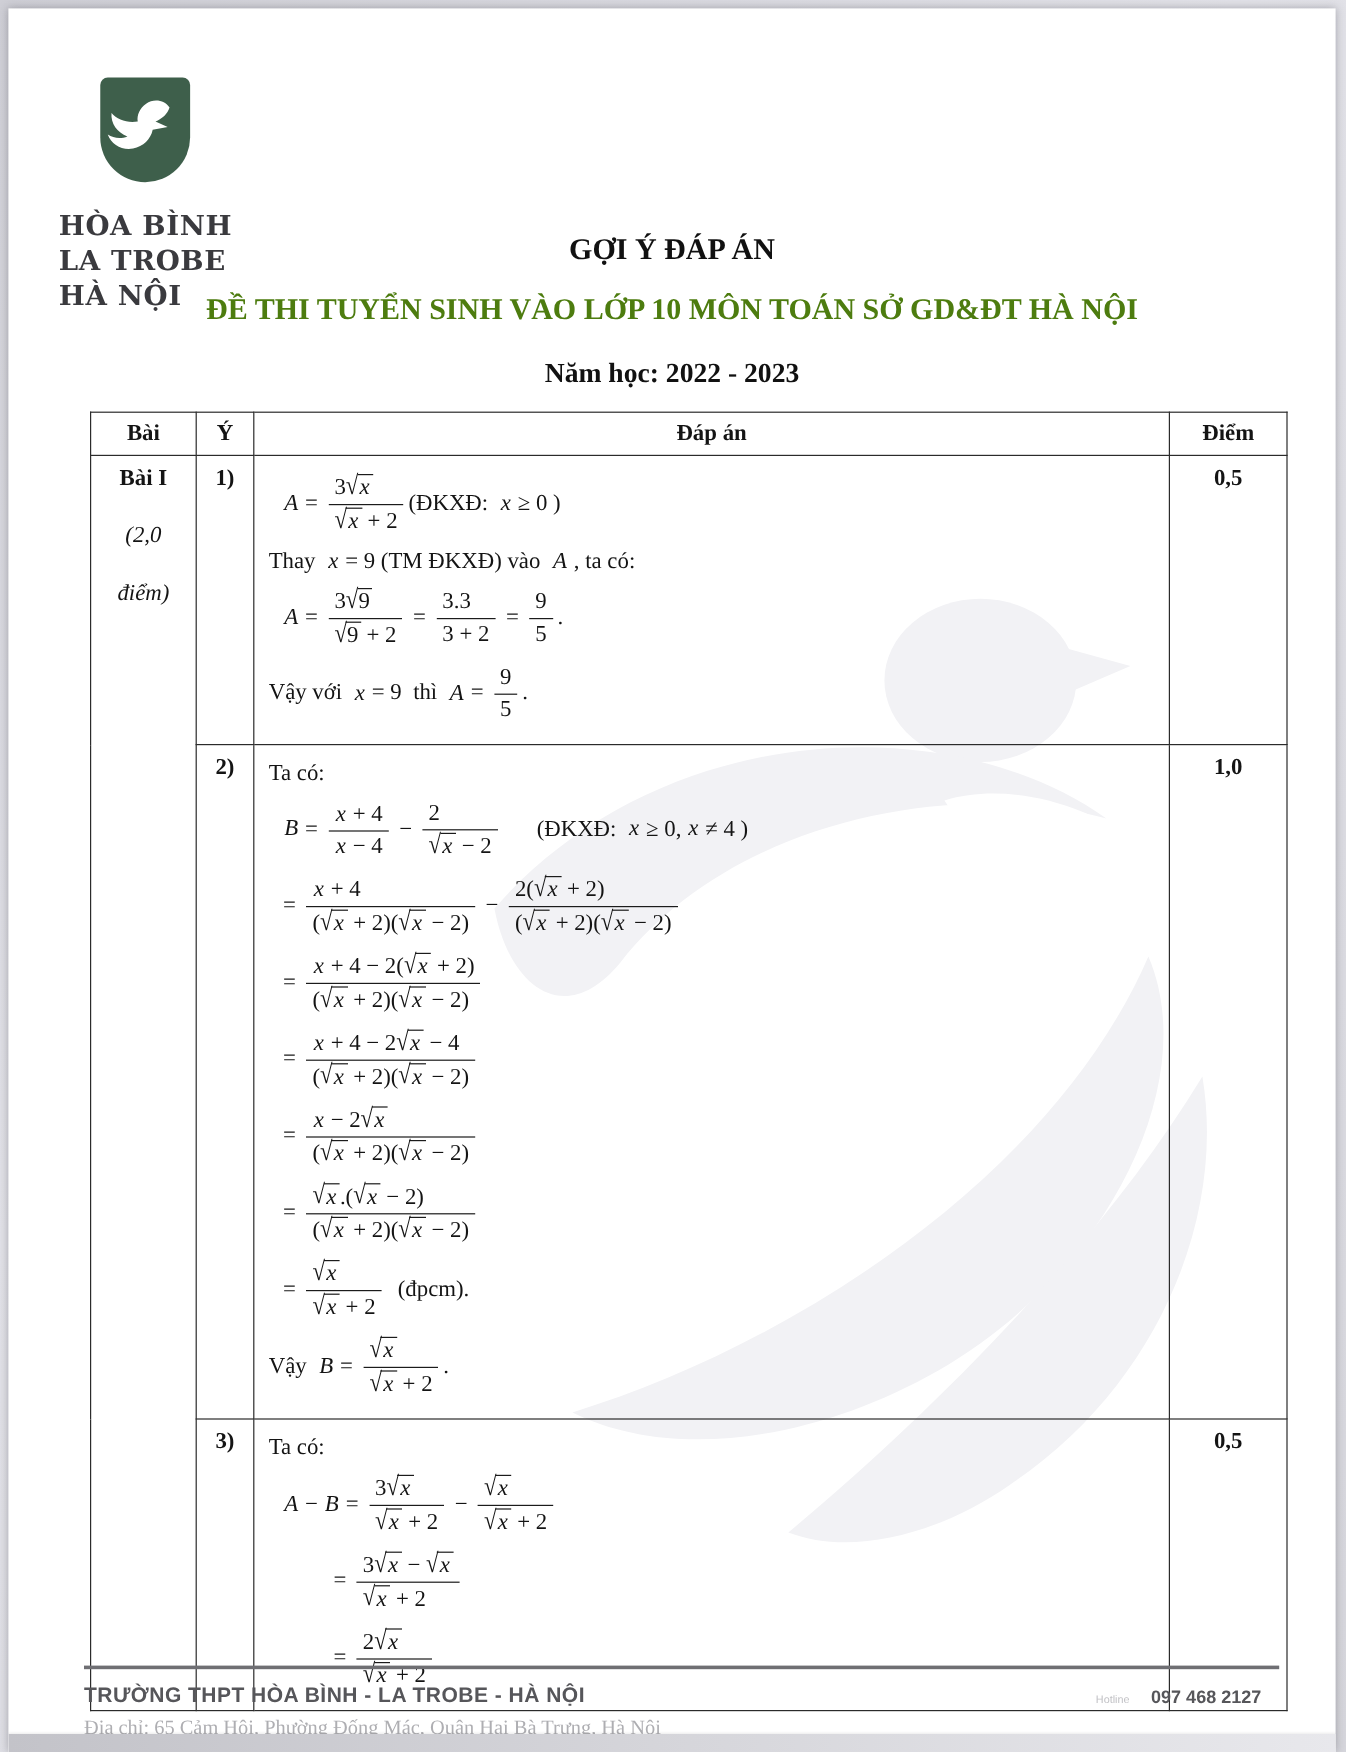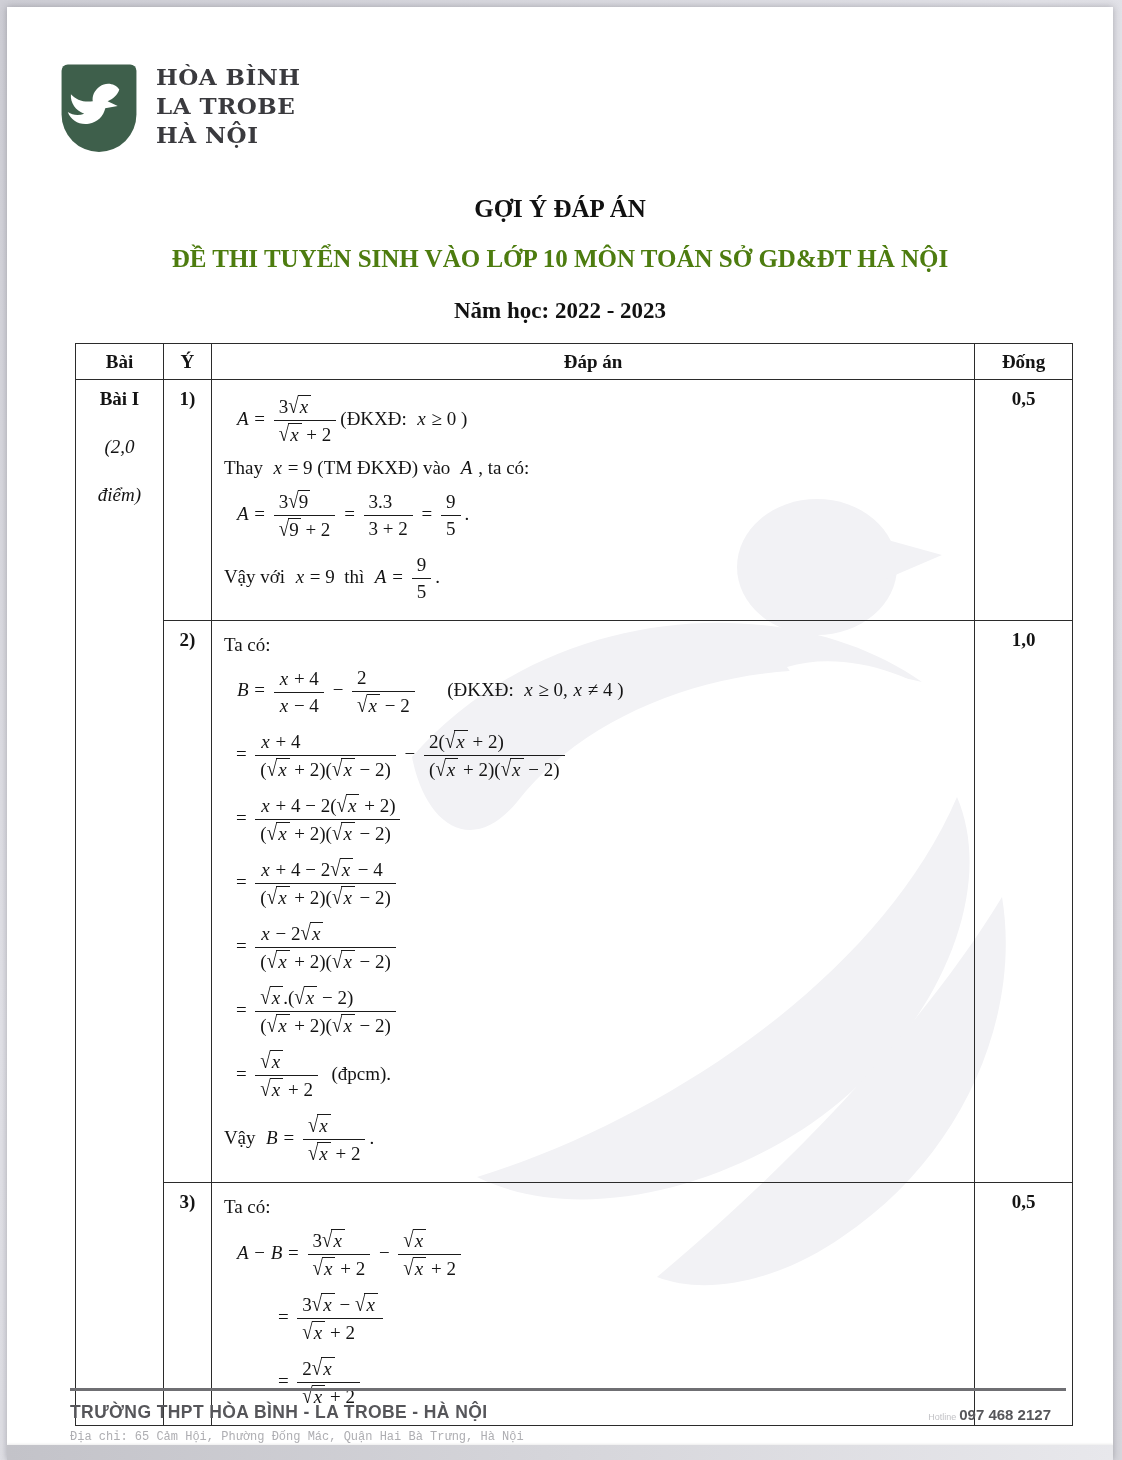--- a/index.html
+++ b/index.html
@@ -9,21 +9,21 @@
     font-family: "Liberation Serif","DejaVu Serif",serif;
     position: relative;
   }
   .page {
     position:absolute; left:7px; top:7px; width:1106px; height:1453px;
     background:#ffffff;
     box-shadow: 0 0 7px rgba(60,60,70,.35);
     overflow:hidden;
   }
   
-  .logo-wrap { position:absolute; left:53px; top:55px; display:flex; align-items:flex-start; gap:18px; }
+  .logo-wrap { position:absolute; left:42px; top:55px; display:flex; align-items:center; gap:18px;flex-direction:column; }
   .logo-shield { width:78px; height:94px; flex:0 0 auto; }
   .logo-text { font-family:"DejaVu Serif","Liberation Serif",serif; font-weight:bold;
     font-size:23px; line-height:29px; letter-spacing:.5px; color:#3a3a3e; }
   
   .title-main { position:absolute; top:188px; left:0; width:100%; text-align:center;
     font-size:25px; font-weight:bold; color:#111; }
   .title-sub  { position:absolute; top:238px; left:0; width:100%; text-align:center;
     font-size:25px; font-weight:bold; color:#4d7c0f; }
   .title-year { position:absolute; top:291px; left:0; width:100%; text-align:center;
     font-size:23px; font-weight:bold; color:#111; }
@@ -60,26 +60,26 @@
   .m-num { display:block; padding:0 5px 2px; border-bottom:1.6px solid #1b1b1b; }
   .m-den { display:block; padding:2px 5px 0; }
   .m-sqrt { display:inline-block; white-space:nowrap; }
   .m-rad { display:inline-block; transform:scaleY(1.18); transform-origin:70% 78%; }
   .m-arg { display:inline-block; border-top:1.5px solid #1b1b1b; padding:0 2px 0 1px; margin-left:-1px; }
   
   .footer-rule { position:absolute; left:63px; top:1381px; width:996px; height:3px;
     background:#6f6f73; z-index:2; }
   .footer-name { position:absolute; left:63px; top:1395px; font-family:"Liberation Sans","DejaVu Sans",sans-serif;
     font-weight:bold; font-size:17.5px; letter-spacing:.4px; color:#56565a; z-index:2; }
-  .footer-hotline { position:absolute; right:62px; top:1399px; display:flex; align-items:baseline; gap:3px;
+  .footer-hotline { position:absolute; right:62px; top:1399px; display:flex; align-items:baseline; gap:18px;
     font-family:"Liberation Sans","DejaVu Sans",sans-serif; z-index:2; }
   .hotline-label { font-size:9px; color:#c2c2c6; }
   .hotline-number { font-size:15px; font-weight:bold; color:#56565a; }
-  .footer-address { position:absolute; left:63px; top:1423px; font-family:Liberation Mono, monospace;
-    font-size:12px; color:#aeaeb2; z-index:2; }
+  .footer-address { position:absolute; left:63px; top:1423px; font-family:Liberation Serif, serif;
+    font-size:17px; color:#aeaeb2; z-index:2; }
   .footer-website { position:absolute; left:63px; top:1441px; font-family:"Liberation Sans","DejaVu Sans",sans-serif;
     font-size:11.5px; color:#bcbcc0; z-index:1; }
   .bottom-strip { position:absolute; left:0; bottom:0; width:100%; height:15px;
     background:linear-gradient(90deg,#c3c3c9,#e8e8ec); box-shadow:0 -1px 2px rgba(0,0,0,.08); z-index:3; }
 </style>
 </head>
 <body>
 
 <div class="page">
 
@@ -115,21 +115,21 @@
       <col class="col-bai">
         <col class="col-y">
         <col class="col-ans">
         <col class="col-diem">
     </colgroup>
     <thead>
       <tr>
         <th>Bài</th>
         <th>Ý</th>
         <th>Đáp án</th>
-        <th>Đống</th>
+        <th>Điểm</th>
       </tr>
     </thead>
     <tbody id="answer-body">
         <tr class="row-h1">
           <td class="cell-bai" rowspan="3">
             <div class="bai-title">Bài I</div>
             <div class="bai-note">(2,0</div>
             <div class="bai-note">điểm)</div>
           </td>
           <td class="cell-y">1)</td>

